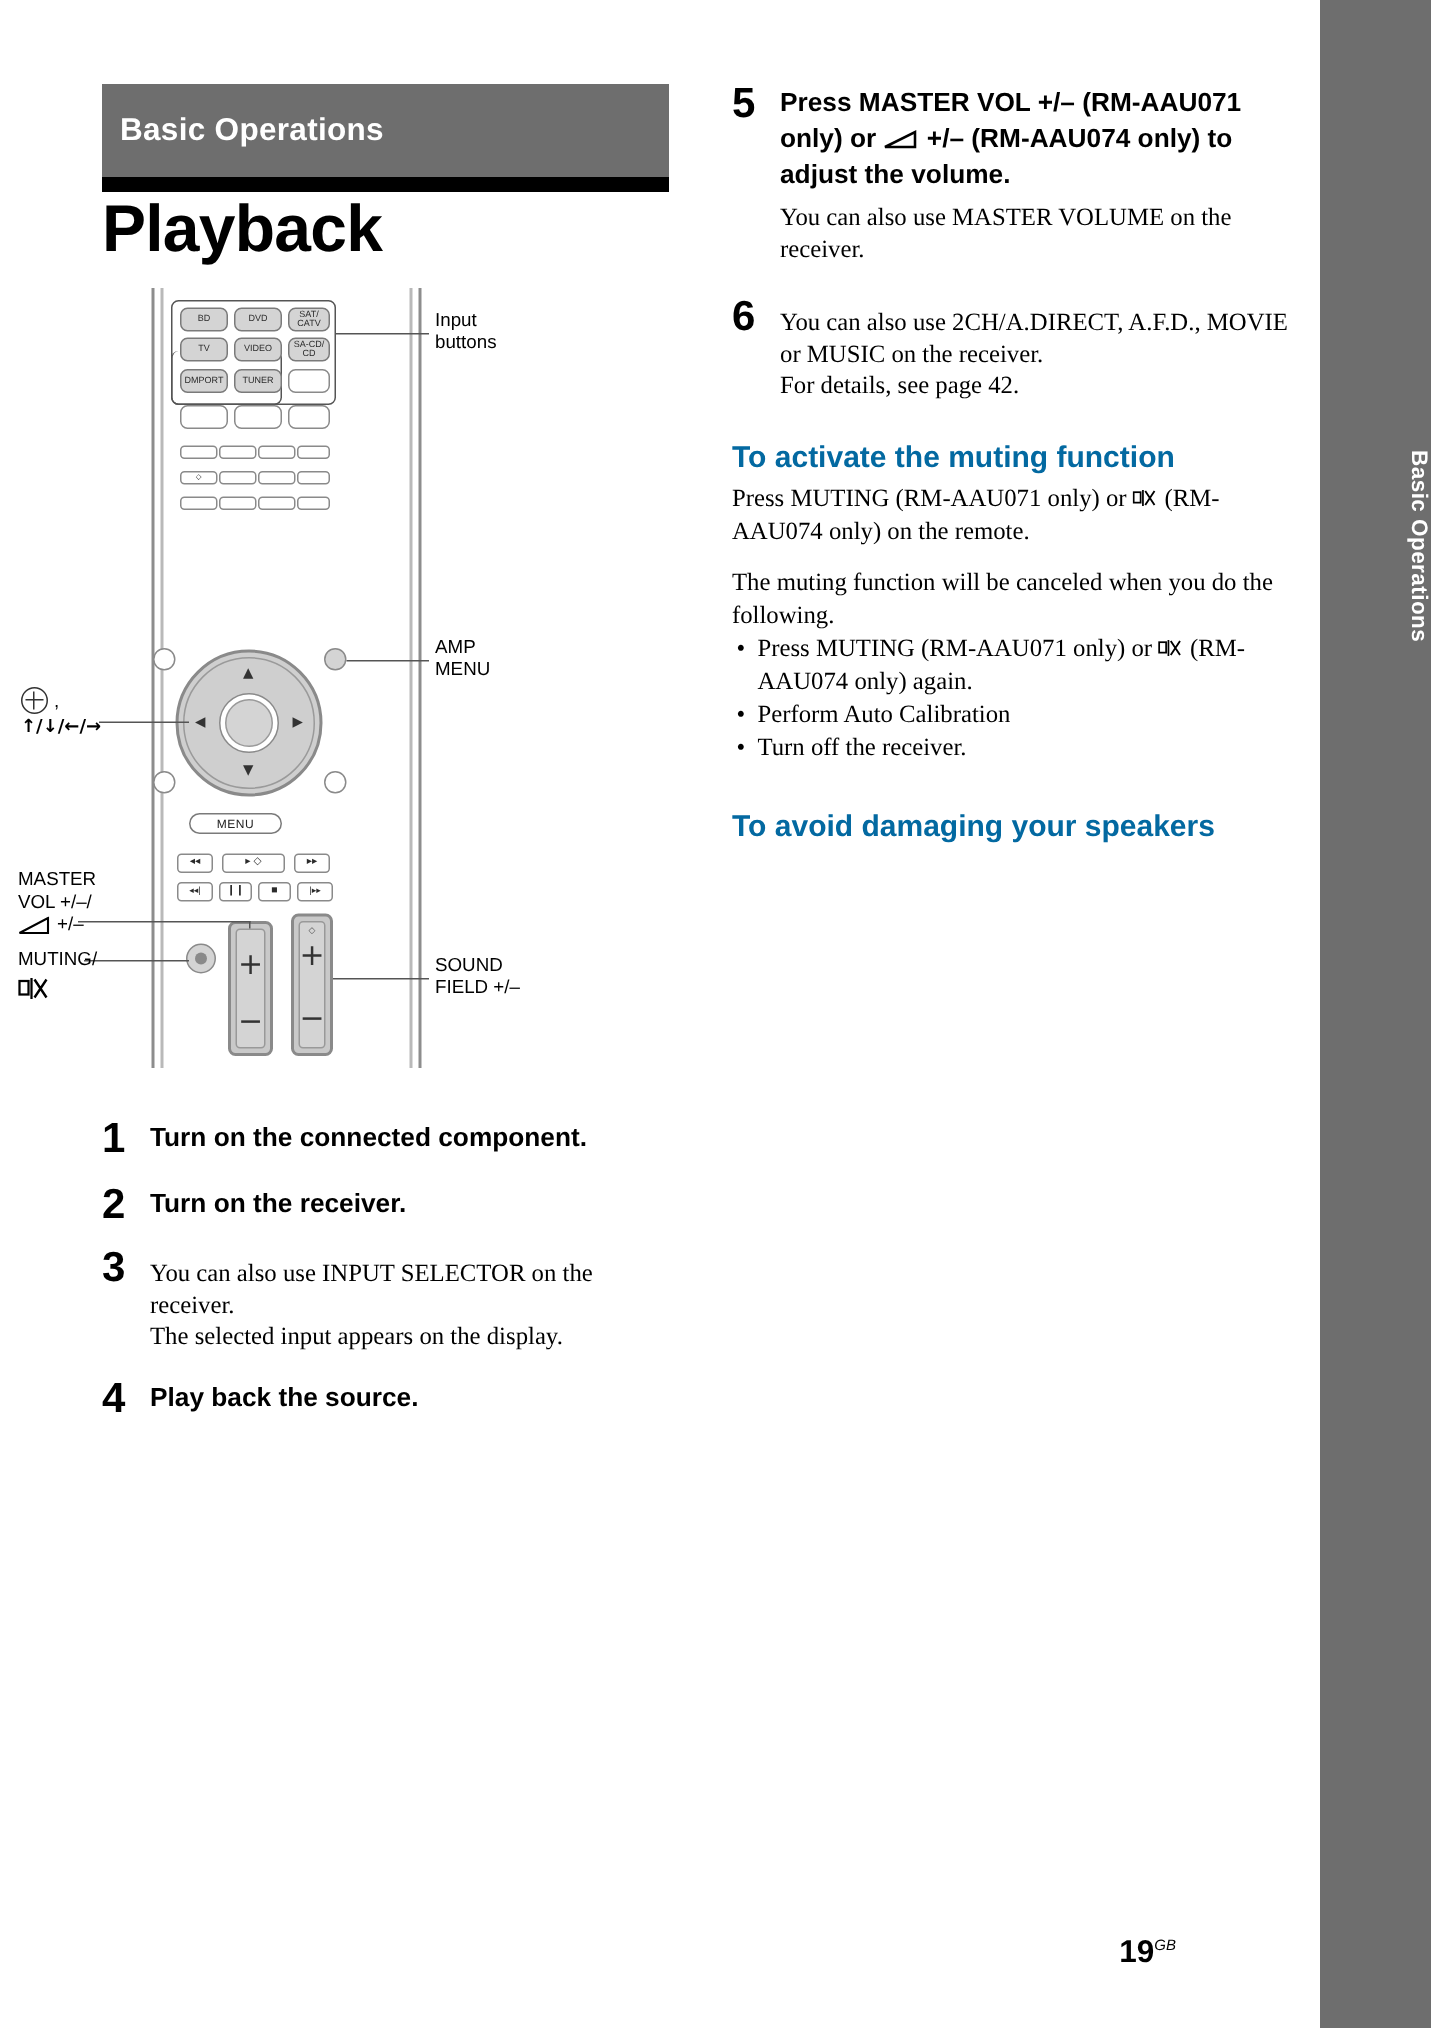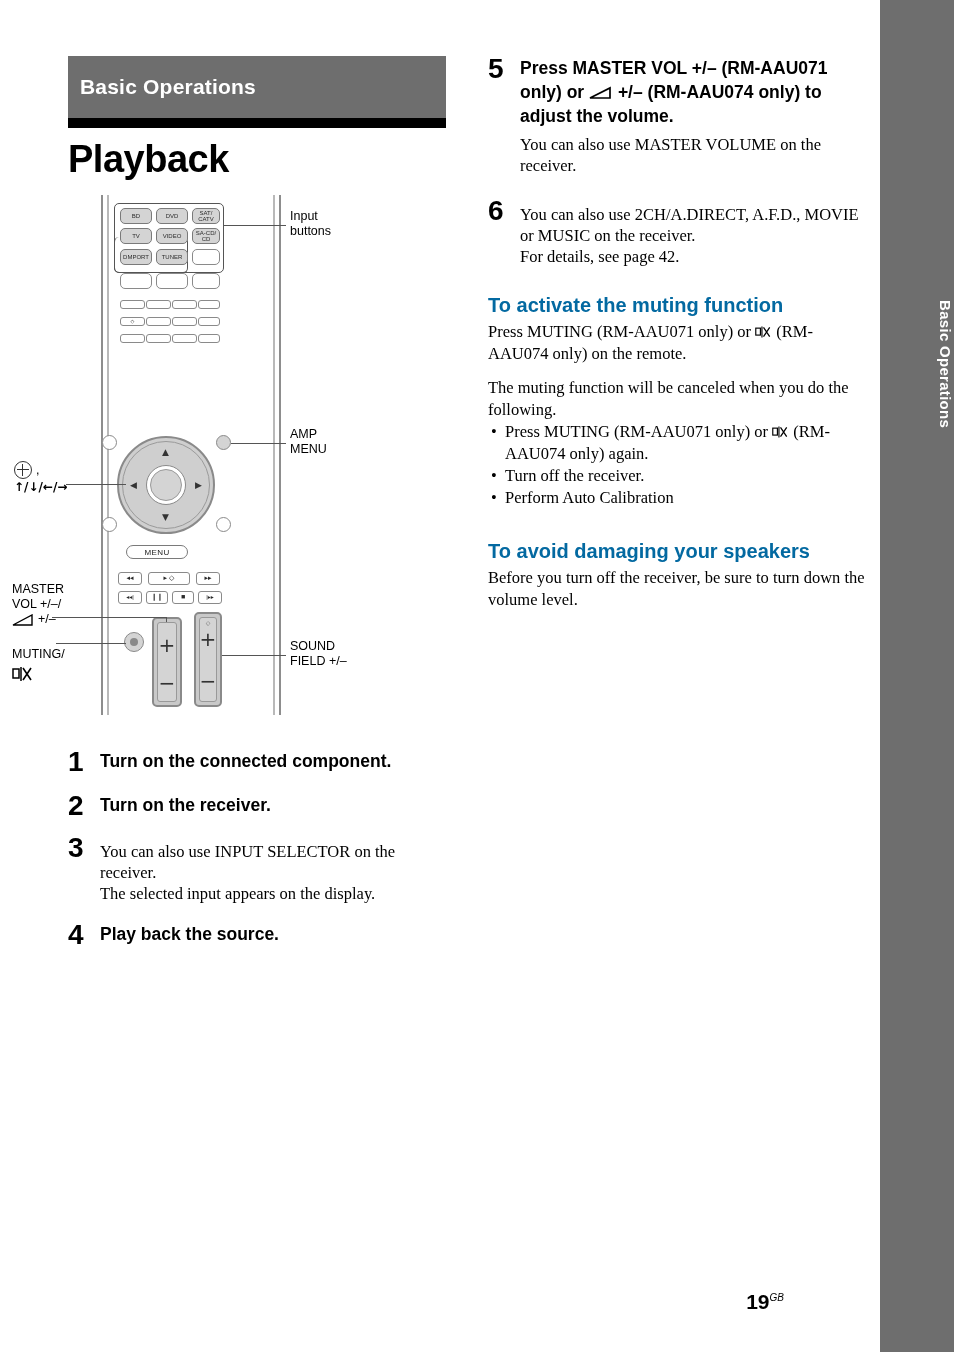--- a/index.html
+++ b/index.html
@@ -38,22 +38,22 @@
     display:flex; align-items:center;
   }
   .chapter-band-text {
     color:#fff; font-family:"Liberation Sans", sans-serif;
     font-weight:bold; font-size:21px; padding-left:12px; letter-spacing:0.2px;
   }
   .chapter-rule { background:#000; height:10px; width:378px; }
 
   .page-title {
     font-family:"Liberation Sans", sans-serif;
-    font-weight:bold; font-size:38px; color:#000;
-    margin-top:10px; letter-spacing:-0.5px;
+    font-weight:bold; font-size:44px; color:#000;
+    margin-top:0; letter-spacing:-0.5px;
   }
 
   
   .step { display:flex; margin-top:16px; }
   .step-num {
     font-family:"Liberation Sans", sans-serif; font-weight:bold;
     font-size:28px; line-height:26px; width:32px; flex:0 0 32px;
   }
   .step-body { flex:1; }
   .step-head {
@@ -343,21 +343,21 @@
         <div style="display:flex; align-items:center; gap:4px;">
           <span class="ico-vol">
             <svg width="22" height="12" viewBox="0 0 22 12">
                 <polygon points="1,11 20,11 20,1" fill="none" stroke="#000" stroke-width="1.4"></polygon>
               </svg>
           </span>
           <span>+/–</span>
         </div>
       </div>
 
-      <div class="lbl" style="left:-64px; top:460px;">
+      <div class="lbl" style="left:-64px; top:448px;">
         <div>MUTING/</div>
         <div style="margin-top:2px;">
           <span class="ico-mute" style="width:22px; height:20px;">
             <svg width="22" height="20" viewBox="0 0 22 20">
               <rect x="1" y="5" width="6" height="9" fill="none" stroke="#000" stroke-width="1.5"></rect>
               <path d="M9 3 L9 17" stroke="#000" stroke-width="1.5" fill="none"></path>
               <path d="M11 4 L19 16 M19 4 L11 16" stroke="#000" stroke-width="1.6" fill="none"></path>
             </svg>
           </span>
         </div>
@@ -440,26 +440,25 @@
     <ul class="bullets" style="margin-top:0;">
       <li>
         <span>Press MUTING (RM-AAU071 only) or </span><span class="ico-mute">
           <svg width="17" height="16" viewBox="0 0 22 20">
             <rect x="1" y="5" width="6" height="9" fill="none" stroke="#000" stroke-width="1.5"></rect>
             <path d="M9 3 L9 17" stroke="#000" stroke-width="1.5" fill="none"></path>
             <path d="M11 4 L19 16 M19 4 L11 16" stroke="#000" stroke-width="1.6" fill="none"></path>
           </svg>
         </span><span> (RM-AAU074 only) again.</span>
       </li>
+      <li><span>Perform Auto Calibration</span></li>
       <li><span>Turn off the receiver.</span></li>
-      <li><span>Perform Auto Calibration</span></li>
     </ul>
 
     <div class="sec-head" style="margin-top:30px;">To avoid damaging your speakers</div>
-    <div class="sec-body">Before you turn off the receiver, be sure to turn down the volume level.</div>
 
   </div>
 
   <div id="folio">
     <span>19</span><sup>GB</sup>
   </div>
 
 </div>
 
 </body></html>

